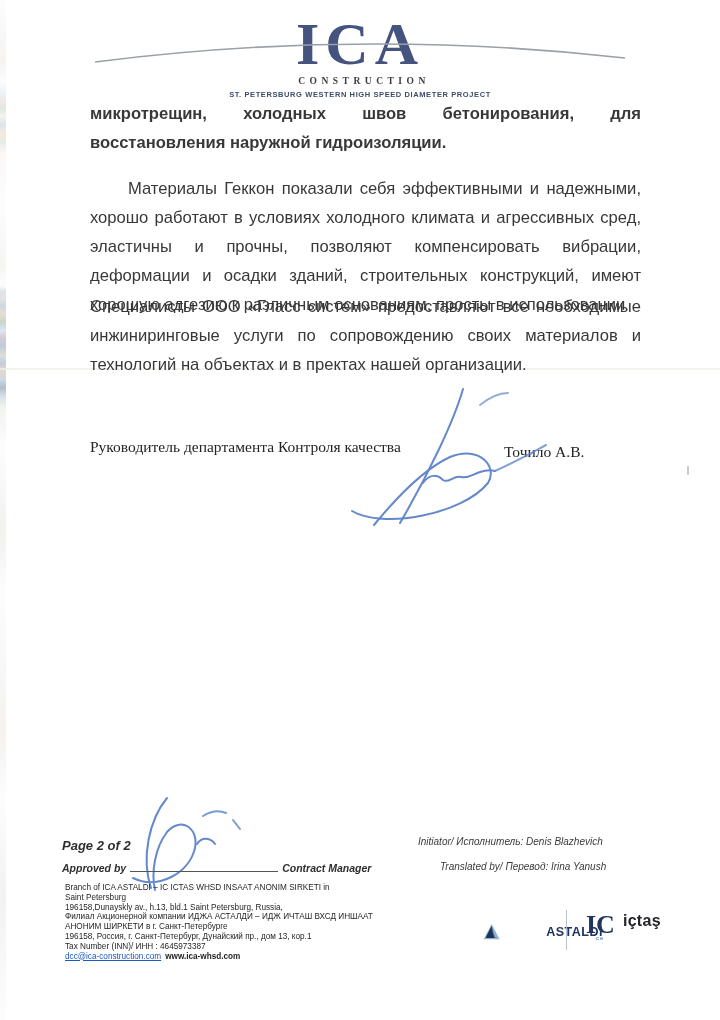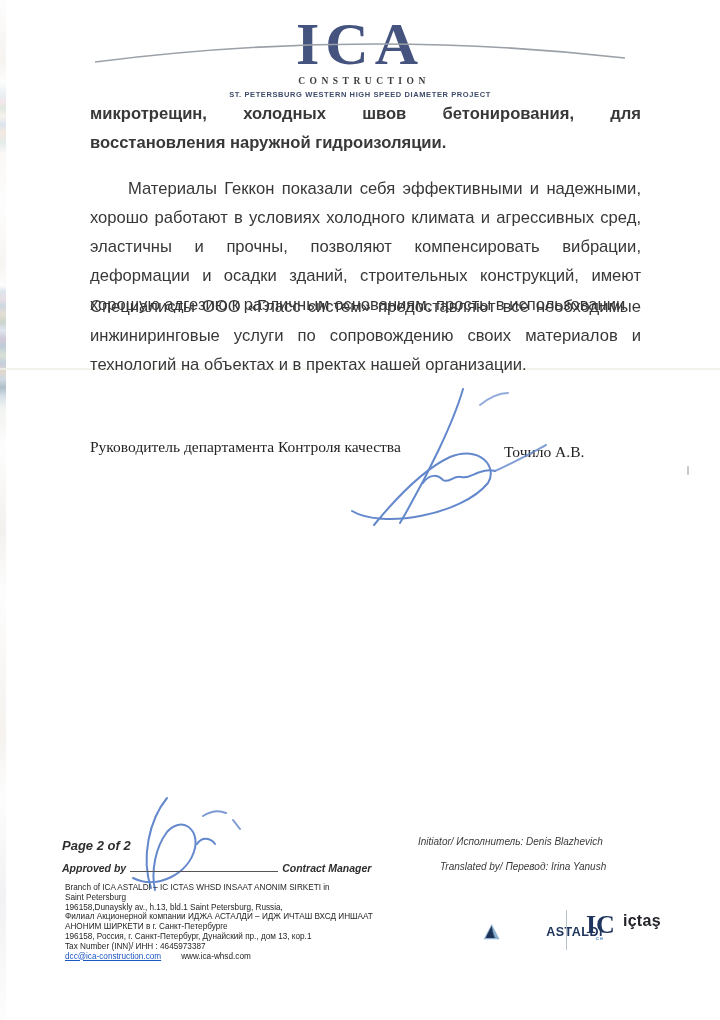--- a/index.html
+++ b/index.html
@@ -55,21 +55,21 @@
   
   .page-info{left:62px;top:838px;font-size:13px;font-style:italic;font-weight:700;color:#2e2e2e;}
   .approved-row{left:62px;top:861px;font-size:10.5px;font-style:italic;font-weight:700;color:#2e2e2e;}
   .approved-line{display:inline-block;width:148px;border-bottom:1.4px solid #555;height:10px;margin:0 4px;}
   .foot-sign{left:105px;top:785px;width:145px;height:112px;}
   .initiator-line{left:418px;top:836px;font-size:10px;font-style:italic;color:#3a3a3a;}
   .translated-line{left:396px;top:861px;font-size:10px;font-style:italic;color:#3a3a3a;margin-left:44px;}
 
   .address{left:65px;top:883px;font-size:8.2px;line-height:9.8px;color:#262626;width:330px;}
   .address .link{color:#1a56c4;text-decoration:underline;}
-  .address .site{font-weight:400;color:#1d1d1d;margin-left:20px;}
+  .address .site{font-weight:700;color:#1d1d1d;margin-left:4px;}
 
   
   .astaldi-logo{left:483px;top:915px;width:120px;height:34px;display:flex;align-items:center;gap:40px;}
   .astaldi-text{font-size:12.5px;font-weight:700;color:#20355e;letter-spacing:.5px;margin-left:6px;}
   .logo-divider{left:566px;top:910px;width:1px;height:40px;background:#b9c2cc;}
   .ictas-logo{left:586px;top:912px;width:110px;height:40px;}
   .ictas-ic{font-family:"Liberation Serif",serif;font-size:26px;line-height:26px;font-weight:700;color:#20355e;}
   .ictas-ce{font-size:6px;color:#2e74b5;letter-spacing:1px;display:block;margin-top:-3px;margin-left:10px;}
   .ictas-text{font-size:16px;font-weight:700;color:#23252a;margin-left:8px;letter-spacing:.3px;}
   .ictas-row{display:flex;align-items:flex-start;}

